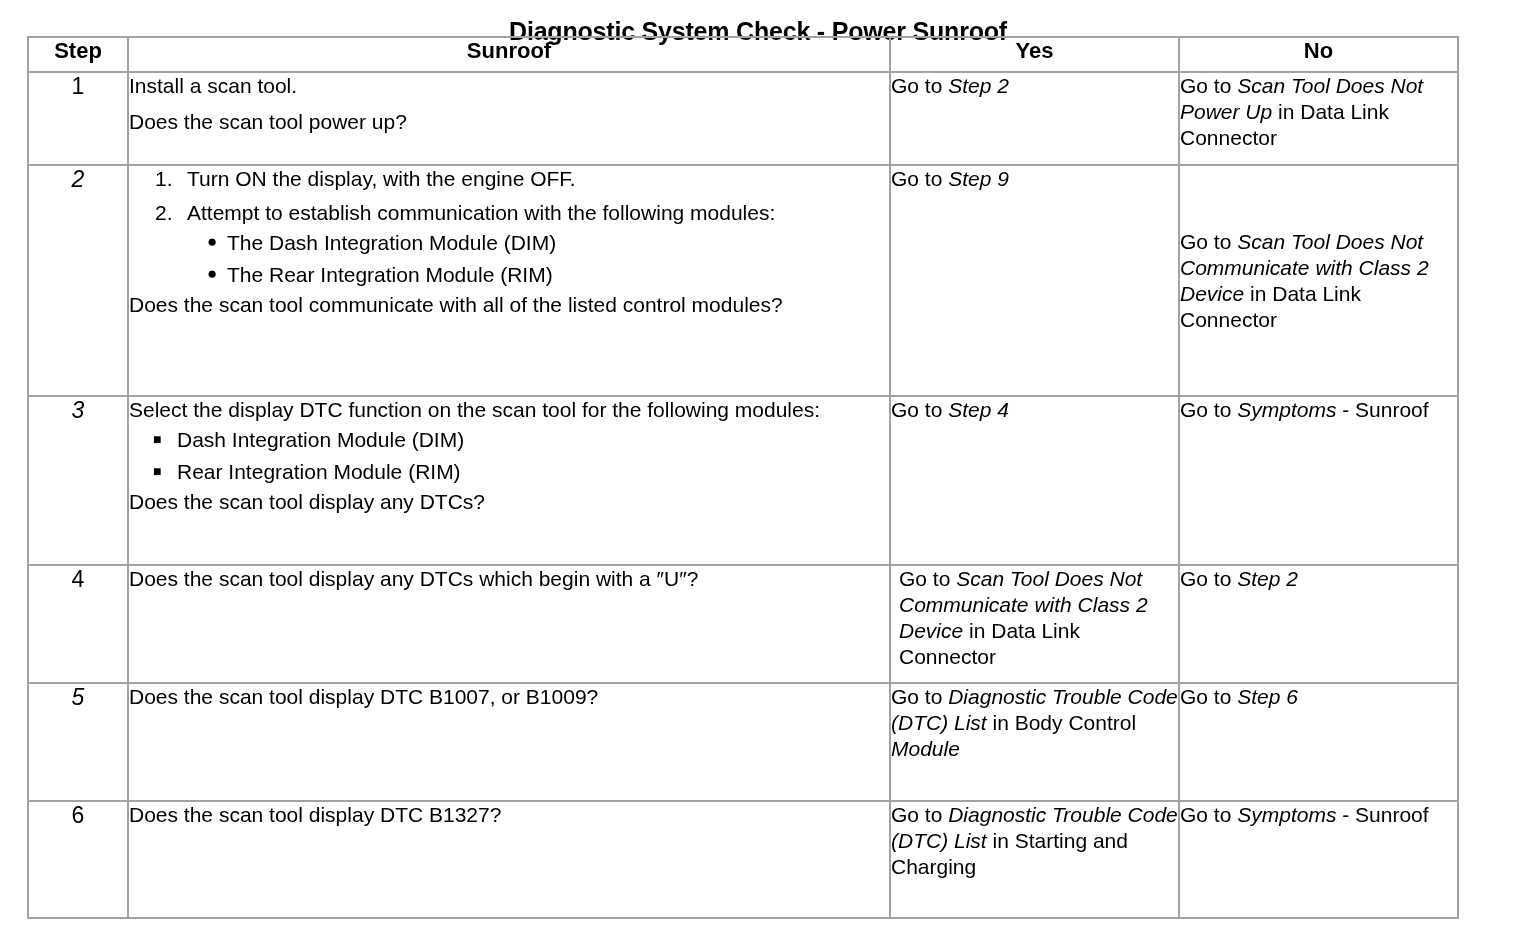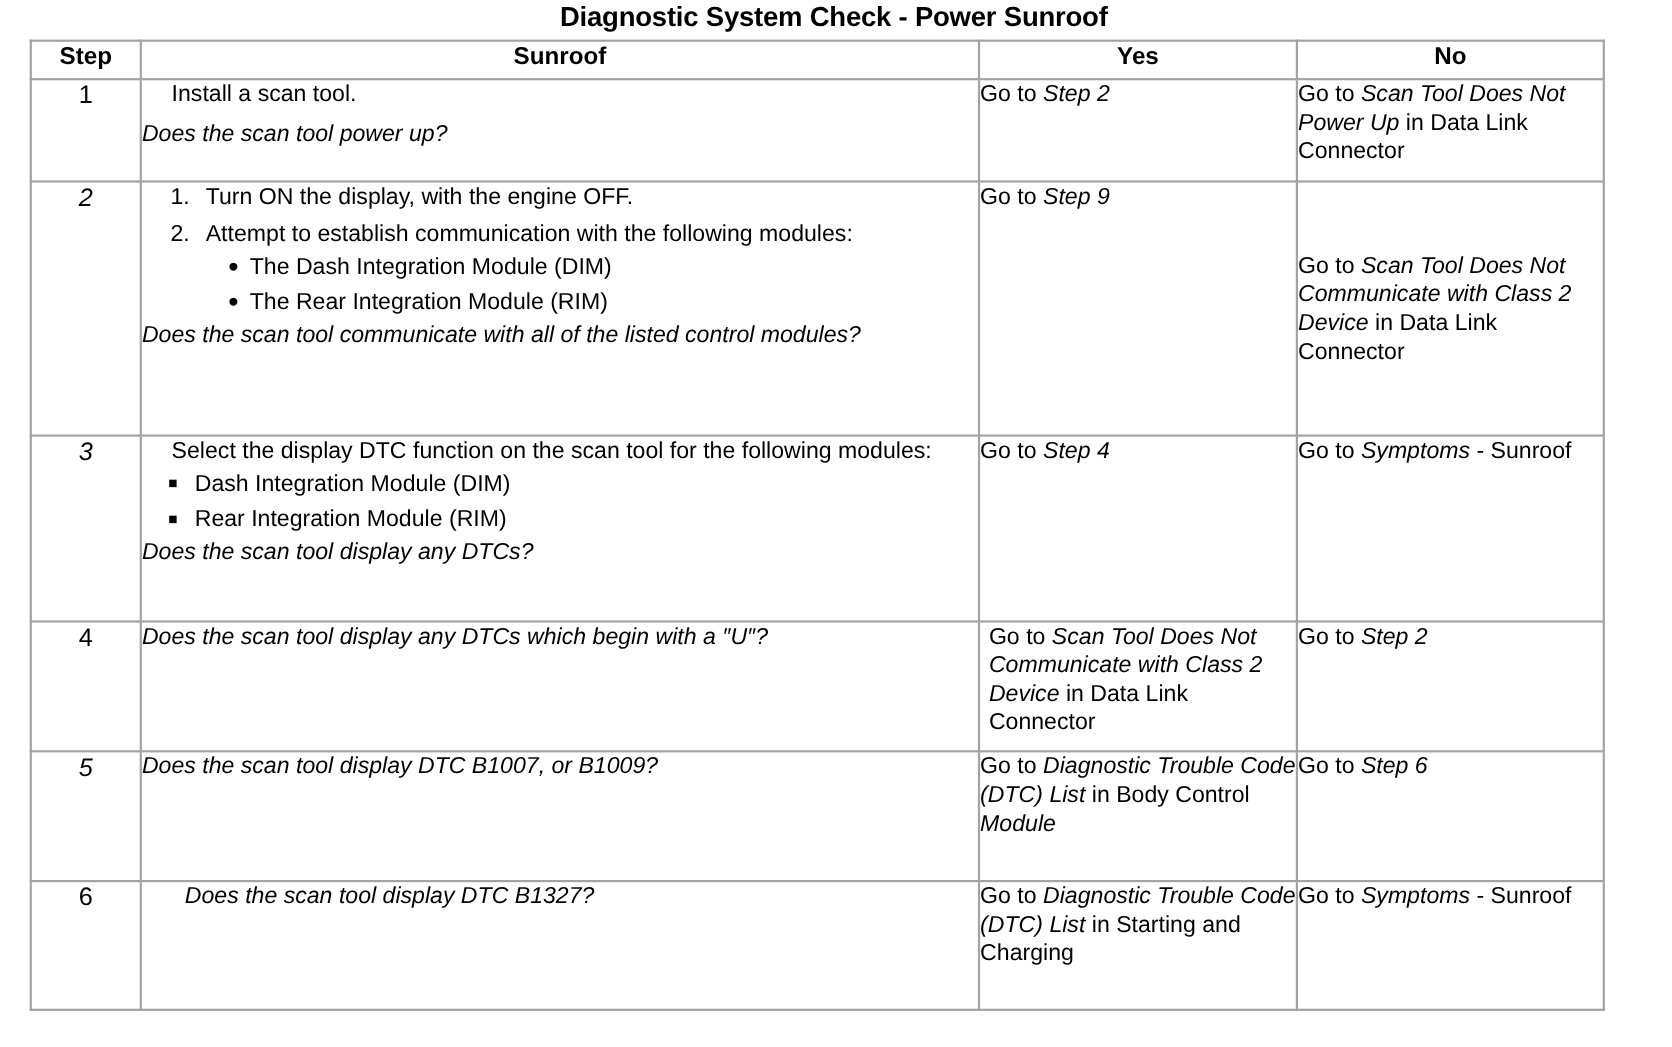--- a/index.html
+++ b/index.html
@@ -25,21 +25,21 @@
   .doc-title {
     position: absolute;
     left: 0;
     top: 0;
     width: 1516px;
     text-align: center;
     font-size: 25px;
     font-weight: bold;
     letter-spacing: -0.2px;
     line-height: 30px;
-    padding-top: 1px;
+    padding-top: 16px;
   }
 
   table.dtc {
     position: absolute;
     left: 27px;
     top: 36px;
     width: 1430px;
     border-collapse: collapse;
     table-layout: fixed;
     font-size: 21px;
@@ -128,22 +128,22 @@
     top: -1px;
     font-size: 17px;
     line-height: 26px;
   }
   ul.bullets.tight > li .bul {
     left: 24px;
     font-size: 15px;
   }
   ul.bullets.square > li .bul { font-size: 14px; }
 
-  .q-line { display: block; margin-top: 4px; font-style: italic; }
-  .lead-line { display: block; padding-left: 27px; }
+  .q-line { display: block; margin-top: 4px; }
+  .lead-line { display: block; }
 </style>
 </head>
 <body>
 
 <div id="page">
 
   <div class="doc-title">Diagnostic System Check - Power Sunroof</div>
 
   <table class="dtc">
     <colgroup>
@@ -255,21 +255,21 @@
           <span>Go to </span><span class="ital">Diagnostic Trouble Code (DTC) List</span><span> in Body Control </span><span class="ital">Module</span>
         </td>
         <td class="branch-cell">
           <span>Go to </span><span class="ital">Step 6</span>
         </td>
       </tr>
 
       <tr style="height:117px;">
         <td class="step-cell upright">6</td>
         <td class="action-cell">
-          <span class="q-line" style="margin-top:0;padding-left:39px;">Does the scan tool display DTC B1327?</span>
+          <span class="q-line" style="margin-top:0;">Does the scan tool display DTC B1327?</span>
         </td>
         <td class="branch-cell top-aligned">
           <span>Go to </span><span class="ital">Diagnostic Trouble Code (DTC) List</span><span> in Starting and Charging</span>
         </td>
         <td class="branch-cell">
           <span>Go to </span><span class="ital">Symptoms</span><span> - Sunroof</span>
         </td>
       </tr>
 
     </tbody>

